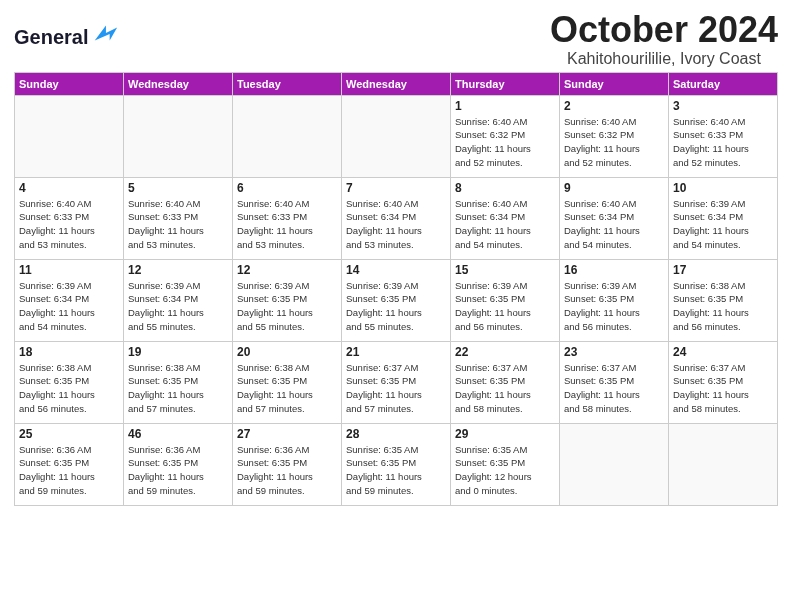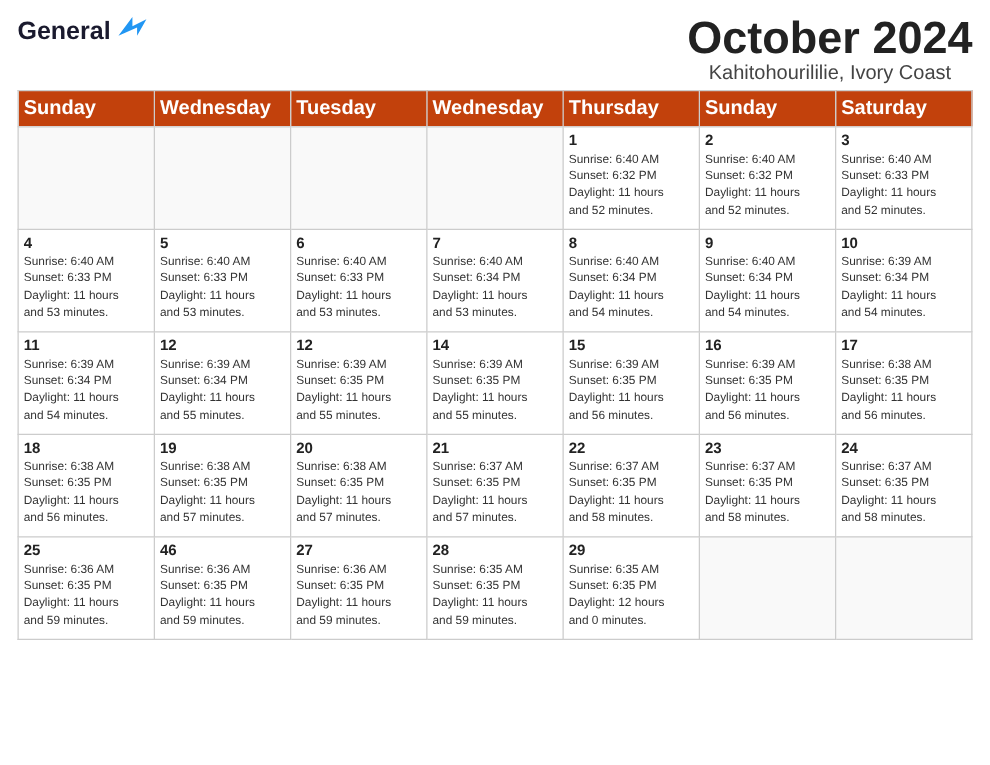--- a/index.html
+++ b/index.html
@@ -16,21 +16,21 @@
     }
     .header-row {
       display: flex;
       justify-content: space-between;
       align-items: flex-start;
       margin-bottom: 4px;
     }
     .logo {
       display: flex;
       align-items: center;
-      margin-top: 4px;
+      margin-top: 16px;
     }
     .logo-text {
       font-size: 20px;
       font-weight: bold;
       color: #1a1a2e;
       line-height: 1.1;
     }
     .logo-icon {
       width: 28px;
       height: 28px;
@@ -50,23 +50,23 @@
       font-size: 16px;
       color: #444;
       text-align: center;
     }
     .calendar {
       width: 100%;
       border-collapse: collapse;
       table-layout: fixed;
     }
     .calendar th {
-      background-color: #c2410c;
+      background-color: #a21caf;
       color: #fff;
-      font-size: 16px;
+      font-size: 11px;
       font-weight: bold;
       padding: 5px 4px;
       text-align: left;
       border: 1px solid #ccc;
     }
     .calendar td {
       border: 1px solid #ccc;
       vertical-align: top;
       padding: 3px 4px 3px 4px;
       font-size: 10px;

